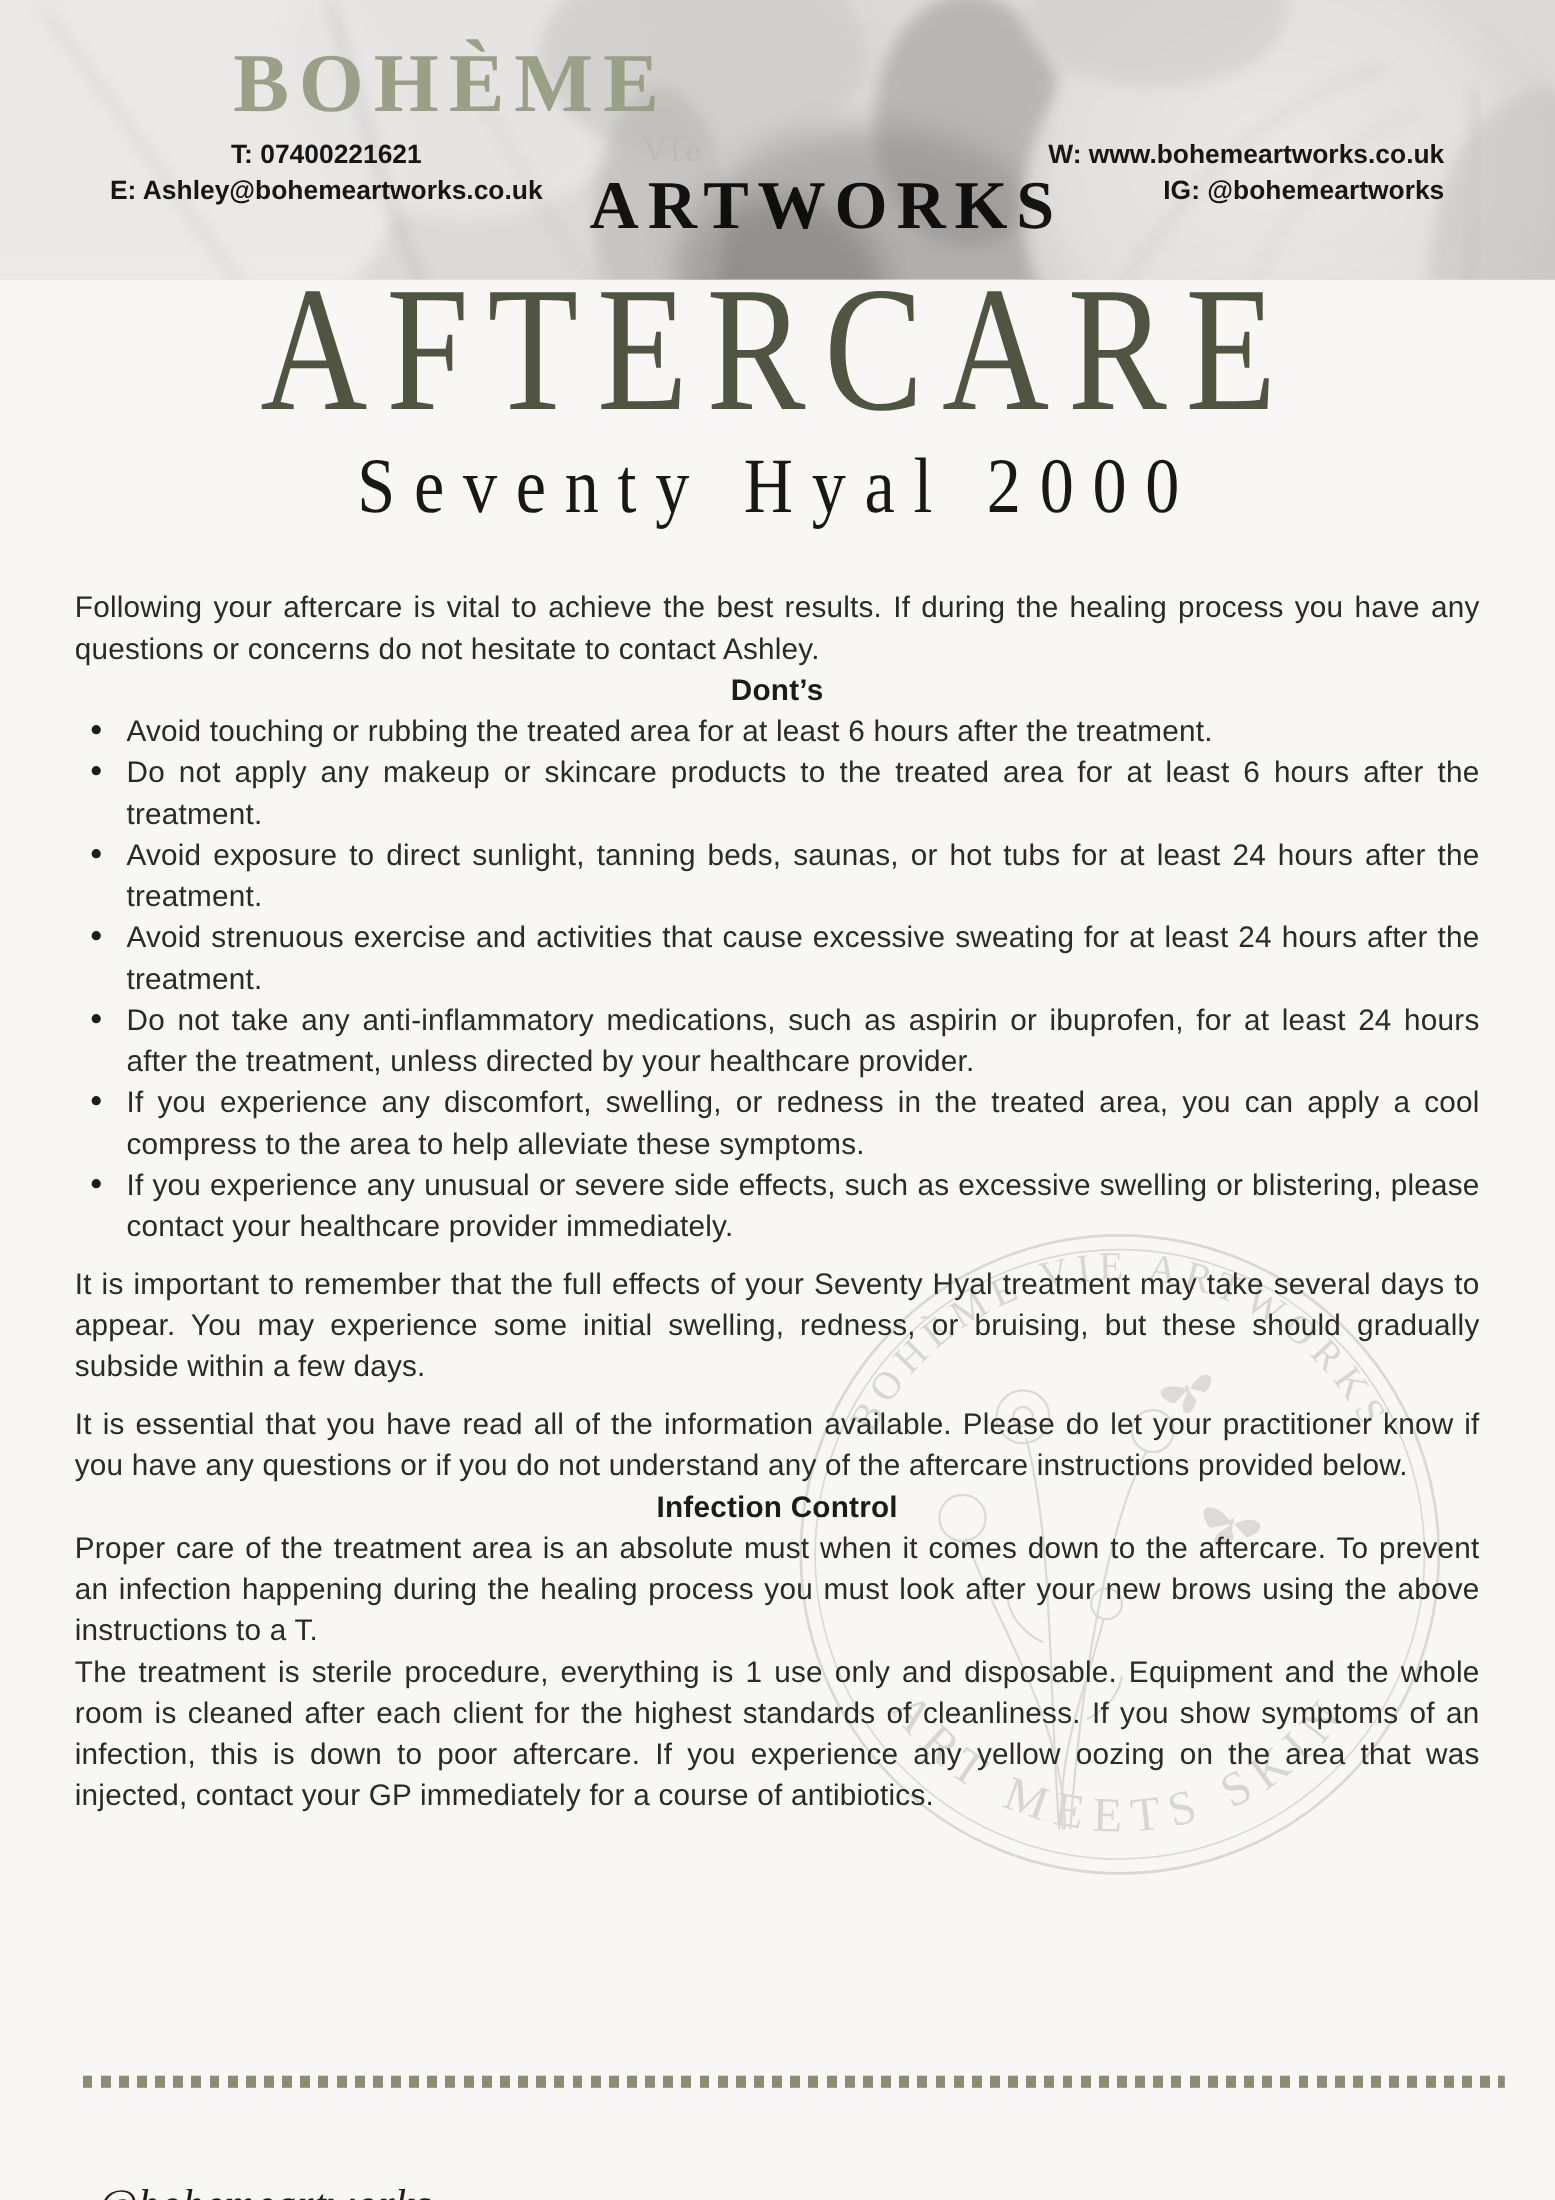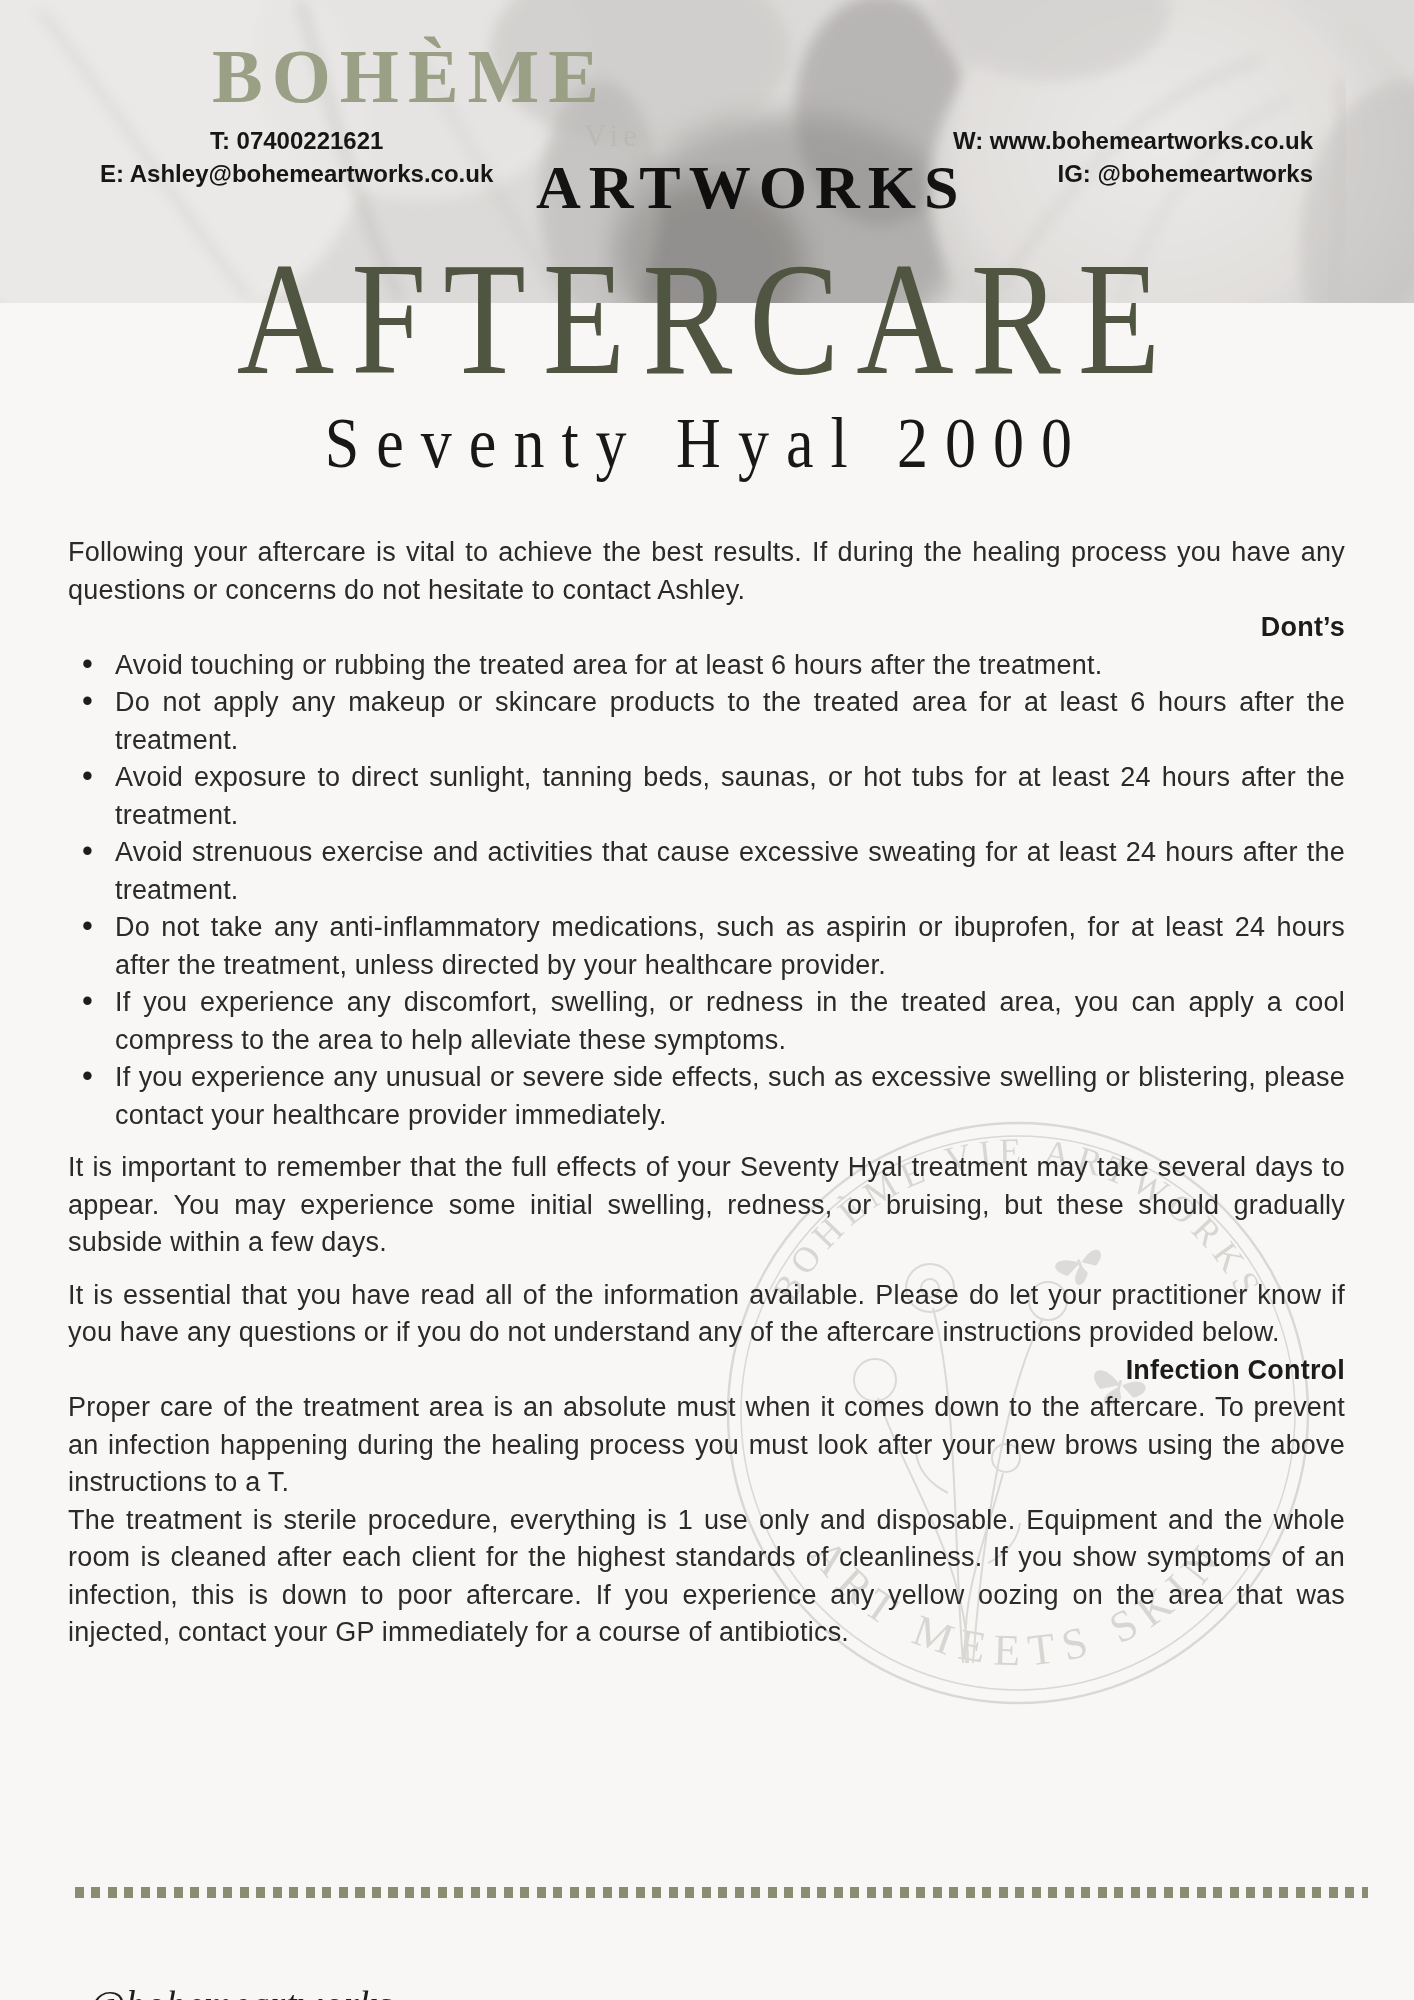--- a/index.html
+++ b/index.html
@@ -7,21 +7,21 @@
     width:1414px;height:2000px;
     background:#f8f7f5;
     font-family:"Liberation Sans", sans-serif;
     position:relative;overflow:hidden;
     -webkit-font-smoothing:antialiased;
   }
   .page{position:absolute;inset:0;}
 
   
   .band{
-    position:absolute;left:0;top:0;width:1414px;height:303px;
+    position:absolute;left:0;top:0;width:1414px;height:254px;
     background:#dcdad8;overflow:hidden;text-decoration:underline;
   }
   .band svg{position:absolute;left:0;top:0;}
 
   .logo-primary{
     position:absolute;left:212px;top:38px;
     font-family:"Liberation Serif", serif;font-weight:bold;
     font-size:76px;line-height:1;letter-spacing:9px;
     color:#9aa086;
   }
@@ -72,21 +72,21 @@
   
   .content{
     position:absolute;left:68px;top:534px;width:1277px;
     font-size:27px;line-height:37.5px;color:#2a2a2a;
     text-align:justify;letter-spacing:.2px;
     z-index:3;
   }
   .content p{margin:0;}
   .content .gap-above{margin-top:15px;}
   .sec-heading{
-    font-weight:bold;color:#1b1b1b;text-align:right;margin:37.5px 0 0 0;
+    font-weight:bold;color:#1b1b1b;text-align:center;margin:37.5px 0 0 0;
   }
   ul.donts{list-style:none;margin:0;padding:0;}
   ul.donts li{
     position:relative;padding-left:47px;text-align:justify;
   }
   ul.donts li .dot{
     position:absolute;left:14px;top:-2px;
     font-size:31px;color:#1d1d1d;
   }
 

